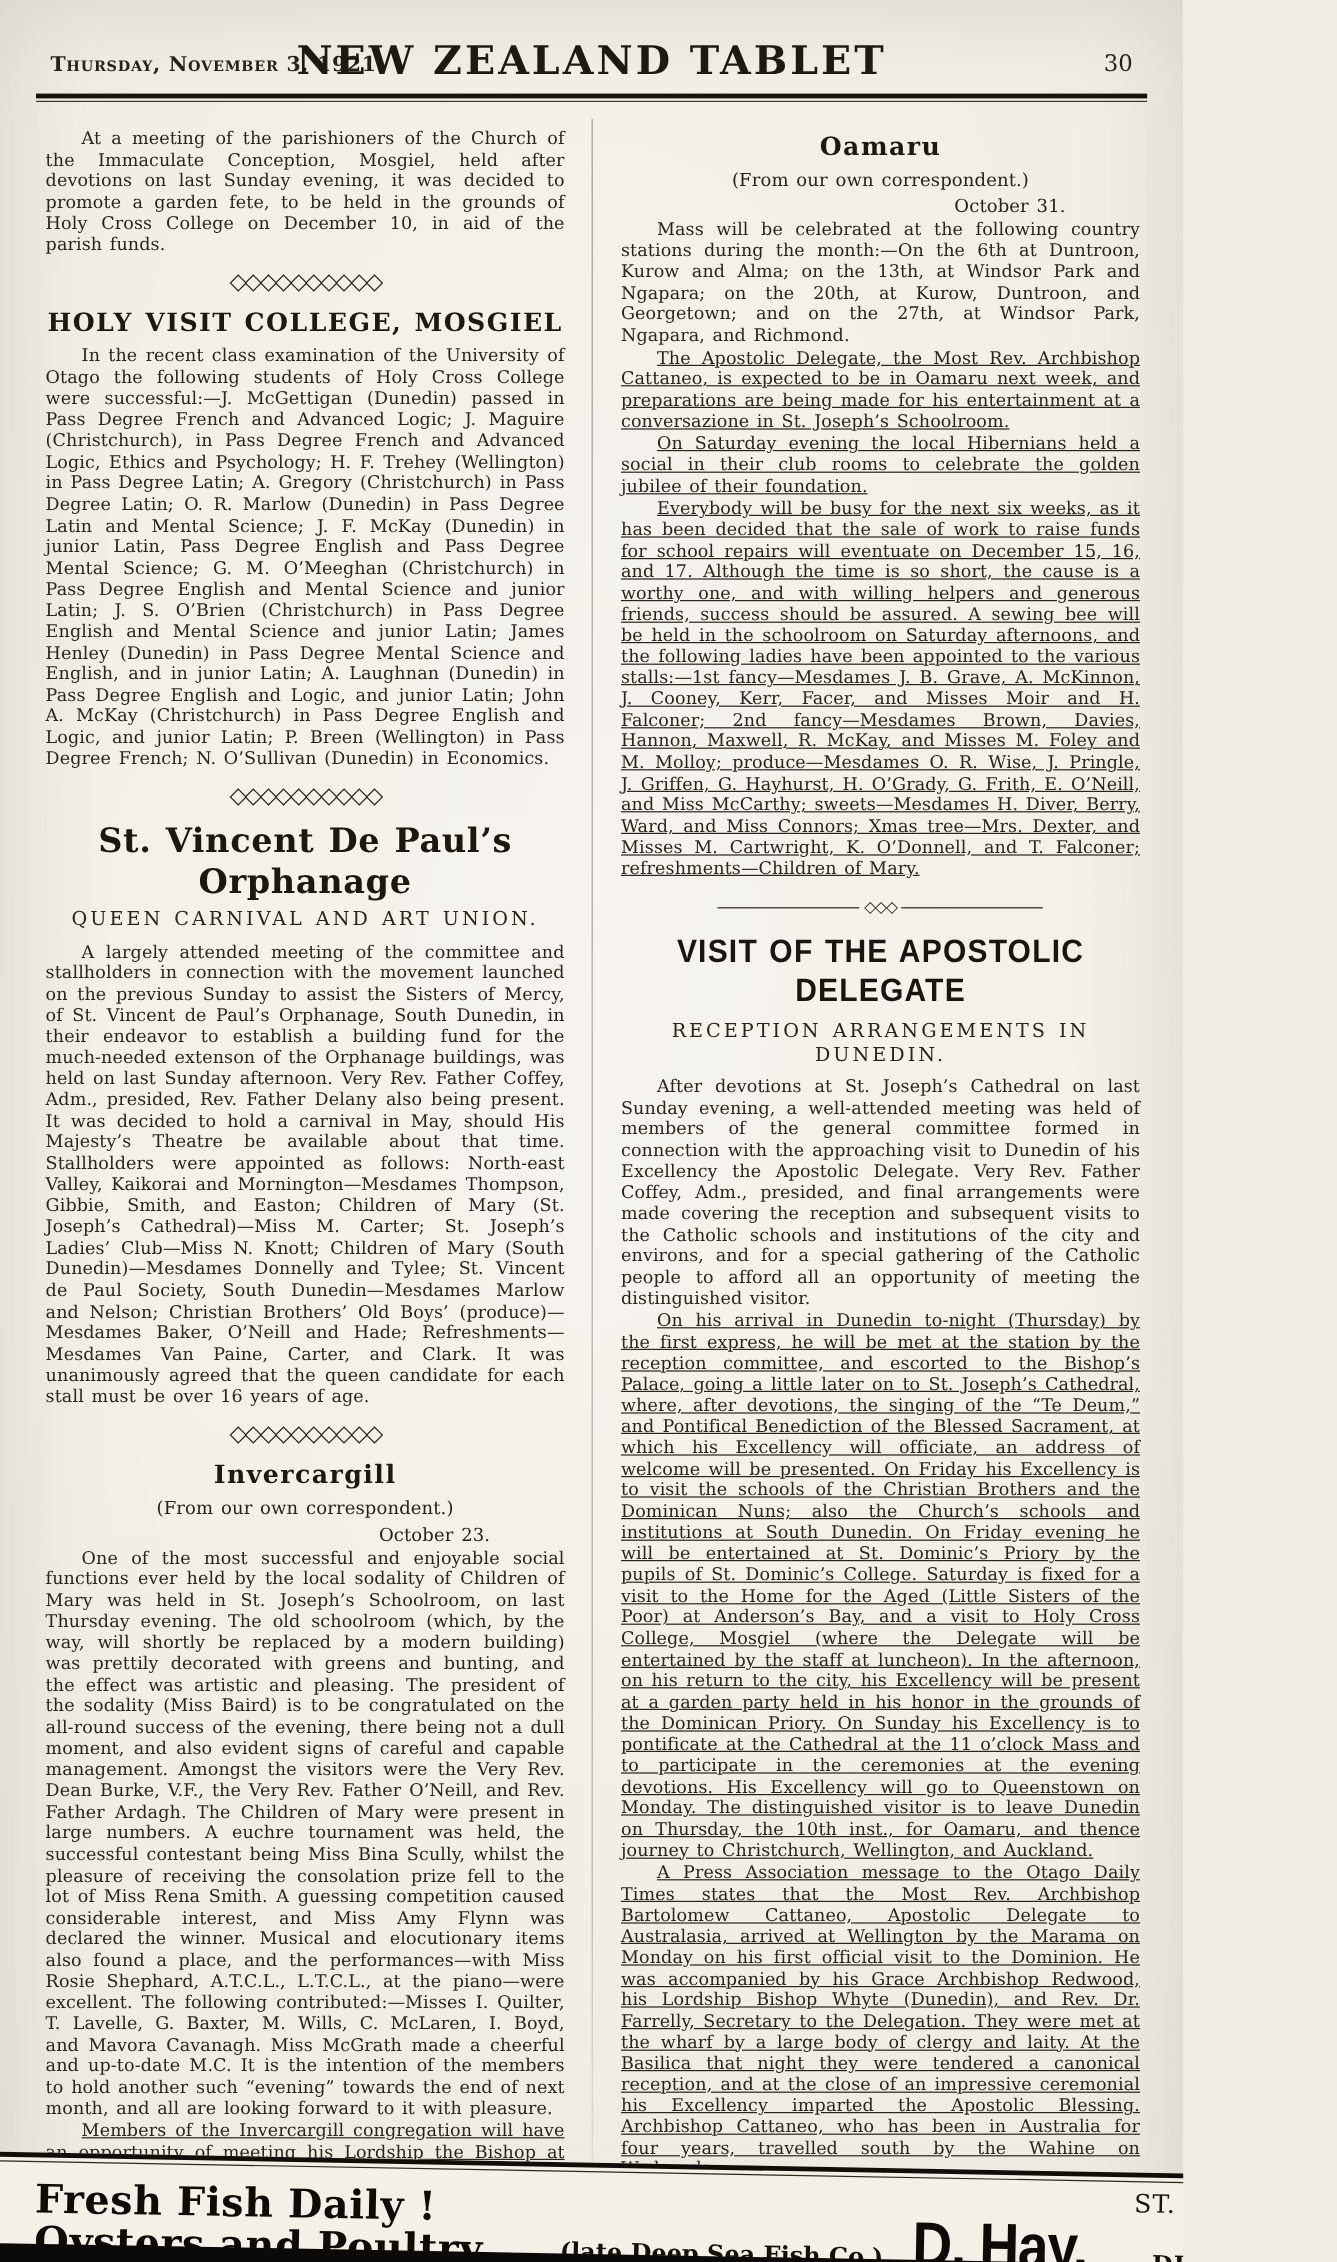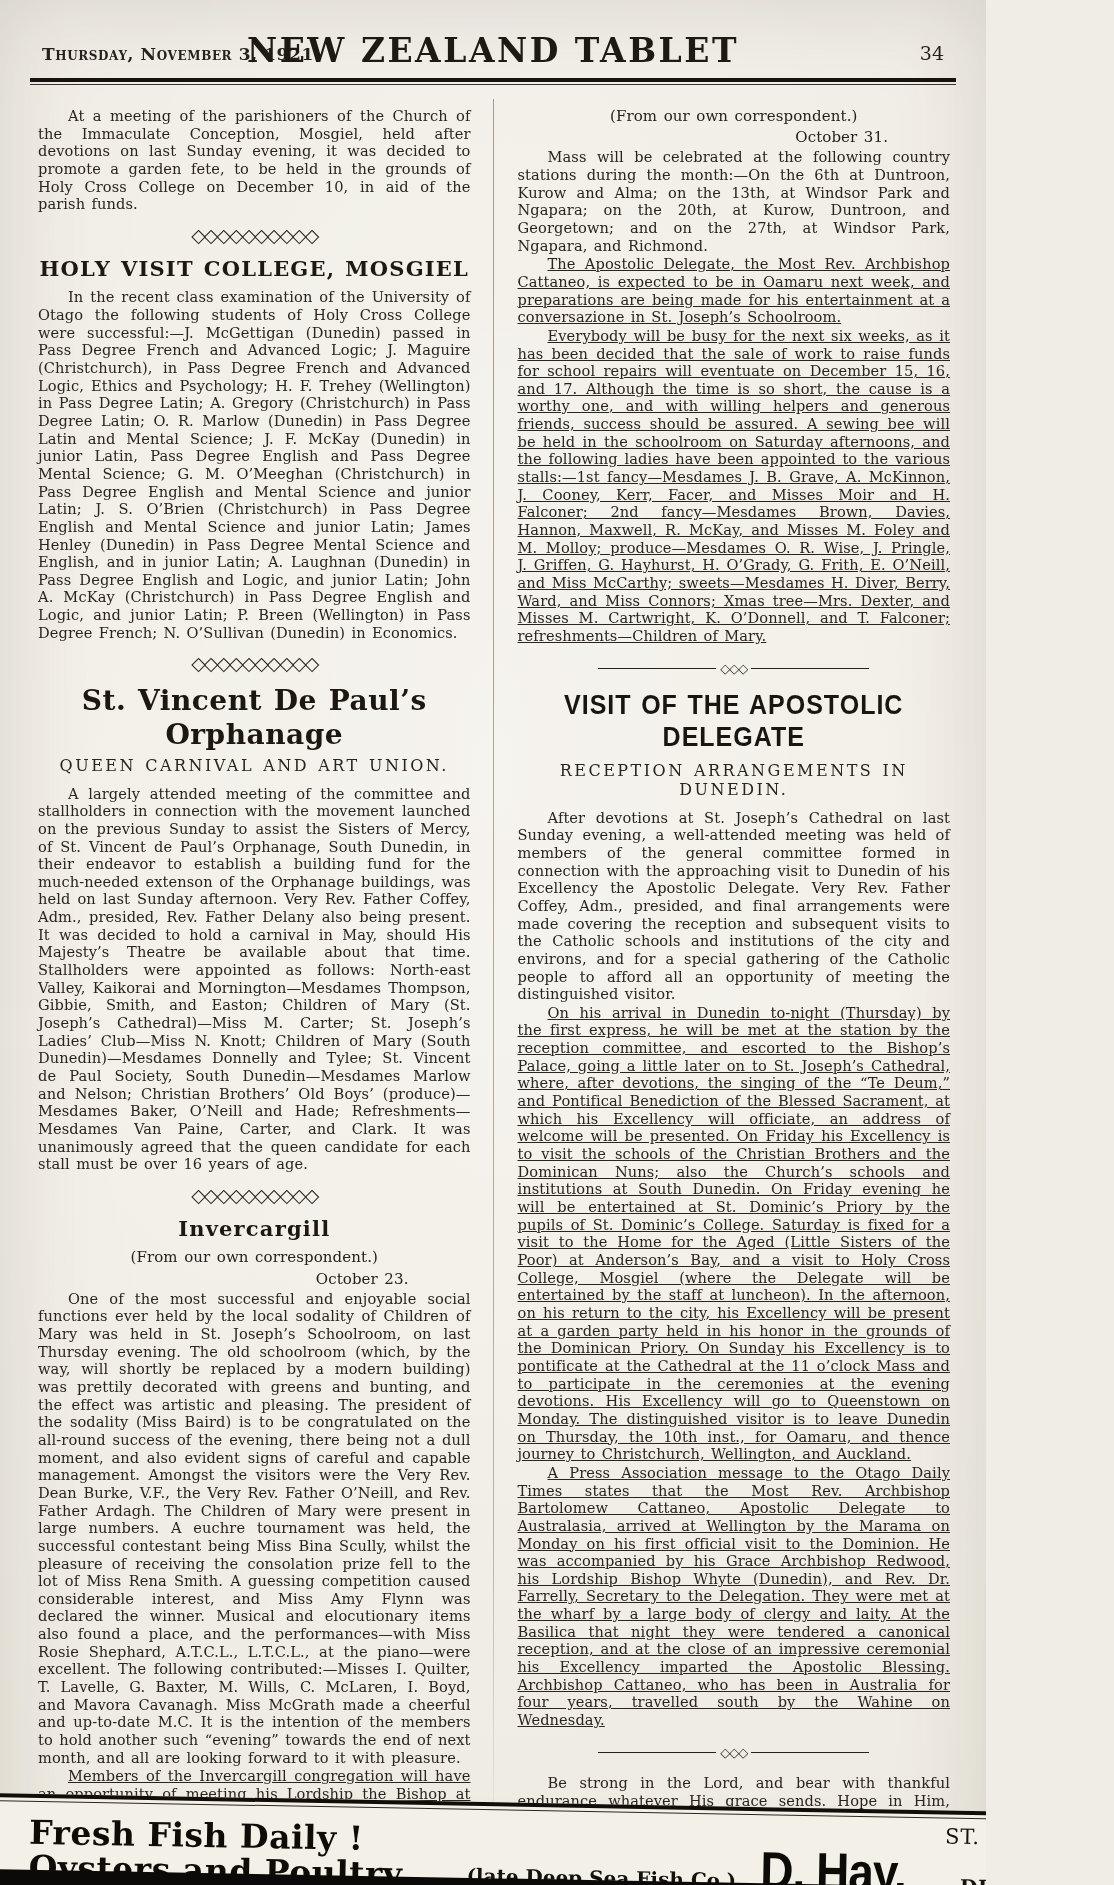--- a/index.html
+++ b/index.html
@@ -101,21 +101,21 @@
   }
 </style>
 </head>
 <body>
 
 <div class="page">
 
   <div class="header">
     <div class="issue-date">Thursday, November 3, 1921.</div>
     <div class="masthead">NEW ZEALAND TABLET</div>
-    <div class="page-number">34</div>
+    <div class="page-number">30</div>
   </div>
   <div class="header-rule"></div>
   <div class="header-rule-thin"></div>
 
   <div class="sheet">
 
     <div class="col col-left">
 
       <div>
         <p class="body-text">At a meeting of the parishioners of the Church of the Immaculate Conception, Mosgiel, held after devotions on last Sunday evening, it was decided to promote a garden fete, to be held in the grounds of Holy Cross College on December 10, in aid of the parish funds.</p>
@@ -146,24 +146,26 @@
         <p class="body-text">Members of the Invercargill congregation will have an opportunity of meeting his Lordship the Bishop at the garden fete to be held in the convent grounds on November 26. Given fine weather, the good Sisters are assured of a large attendance and a successful function.</p>
       </div>
 
     </div>
 
     <div class="column-rule"></div>
 
     <div class="col col-right">
 
       <div>
+        <div class="headline-slab">Oamaru</div>
         <div class="byline">(From our own correspondent.)</div>
         <div class="dateline">October 31.</div>
         <p class="body-text">Mass will be celebrated at the following country stations during the month:—On the 6th at Duntroon, Kurow and Alma; on the 13th, at Windsor Park and Ngapara; on the 20th, at Kurow, Duntroon, and Georgetown; and on the 27th, at Windsor Park, Ngapara, and Richmond.</p>
         <p class="body-text">The Apostolic Delegate, the Most Rev. Archbishop Cattaneo, is expected to be in Oamaru next week, and preparations are being made for his entertainment at a conversazione in St. Joseph’s Schoolroom.</p>
+        <p class="body-text">On Saturday evening the local Hibernians held a social in their club rooms to celebrate the golden jubilee of their foundation.</p>
         <p class="body-text">Everybody will be busy for the next six weeks, as it has been decided that the sale of work to raise funds for school repairs will eventuate on December 15, 16, and 17. Although the time is so short, the cause is a worthy one, and with willing helpers and generous friends, success should be assured. A sewing bee will be held in the schoolroom on Saturday afternoons, and the following ladies have been appointed to the various stalls:—1st fancy—Mesdames J. B. Grave, A. McKinnon, J. Cooney, Kerr, Facer, and Misses Moir and H. Falconer; 2nd fancy—Mesdames Brown, Davies, Hannon, Maxwell, R. McKay, and Misses M. Foley and M. Molloy; produce—Mesdames O. R. Wise, J. Pringle, J. Griffen, G. Hayhurst, H. O’Grady, G. Frith, E. O’Neill, and Miss McCarthy; sweets—Mesdames H. Diver, Berry, Ward, and Miss Connors; Xmas tree—Mrs. Dexter, and Misses M. Cartwright, K. O’Donnell, and T. Falconer; refreshments—Children of Mary.</p>
       </div>
 
       <div class="section-divider">
         <span class="bar"></span>
         <span class="gems">◇◇◇</span>
         <span class="bar"></span>
       </div>
 
       <div>

